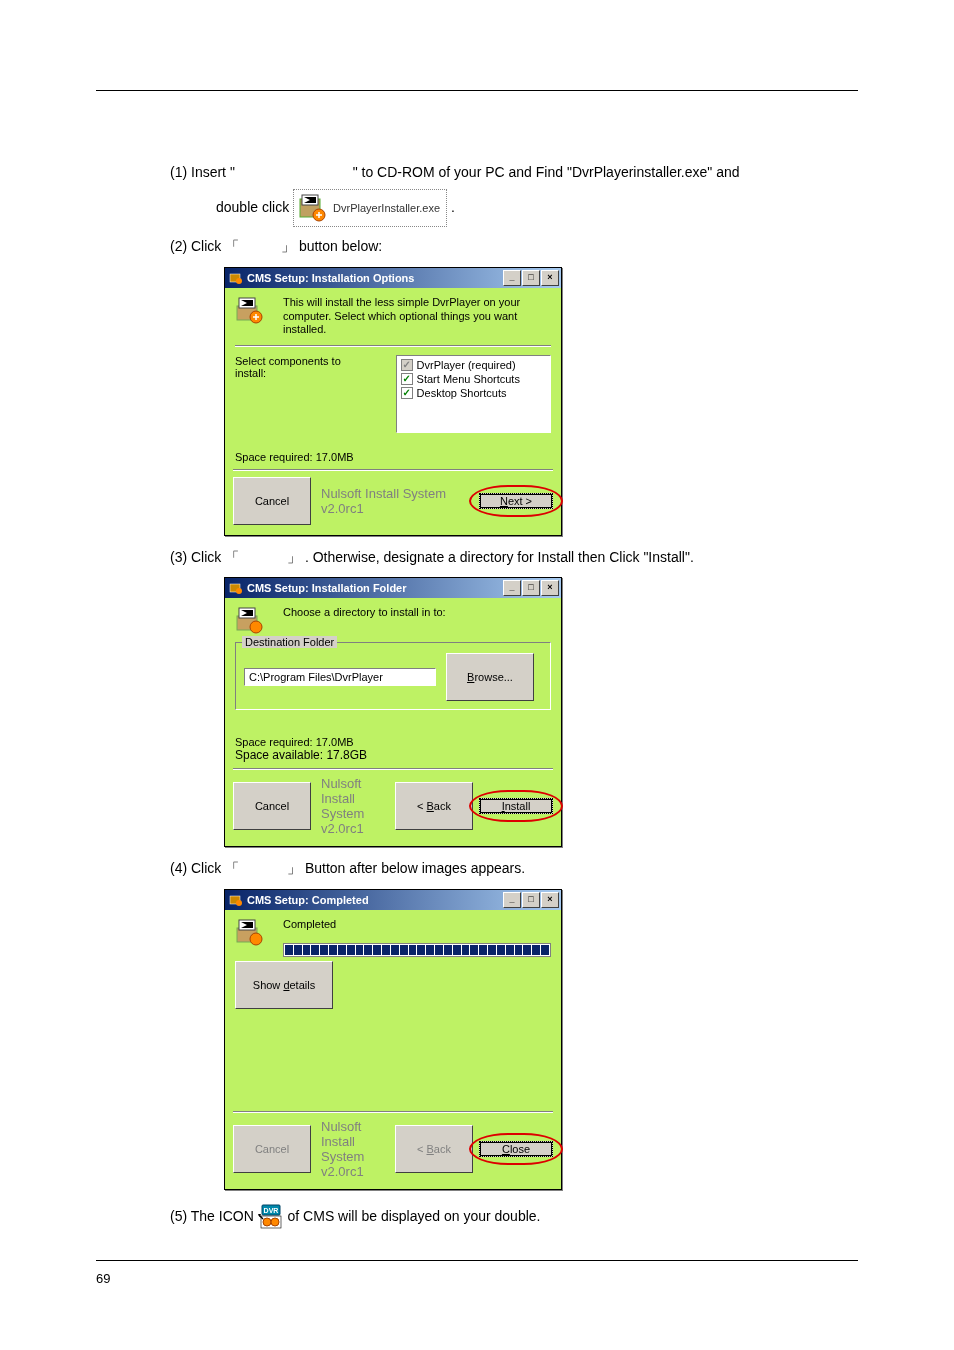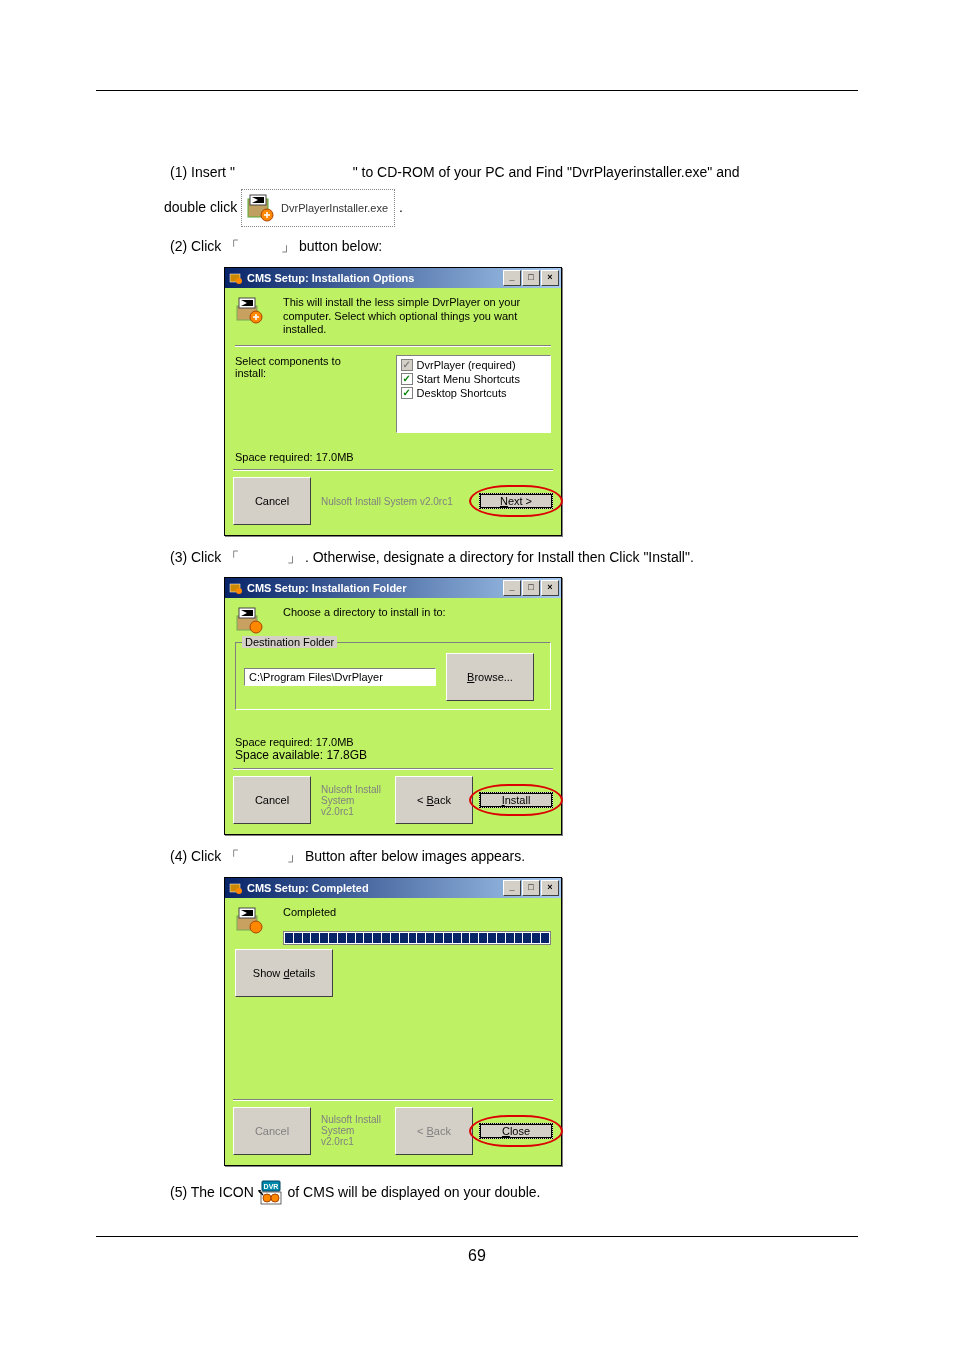--- a/index.html
+++ b/index.html
@@ -127,21 +127,21 @@
     padding: 17px 10px;
     font-size:11px;
     font-family: Tahoma, sans-serif;
     min-width:56px;
     text-align:center;
   }
   .xp-btn.disabled { color:#808080; }
   .nsis-label {
     flex:1;
     color:#808080;
-    font-size:10px;
+    font-size:13px;
     padding-left:4px;
   }
   .focus-btn {
     border:1px dotted #000;
     padding:1px 8px;
     box-shadow: inset 0 0 0 1px #000;
   }
   .red-ring {
     position:relative;
     display:inline-block;
@@ -199,22 +199,21 @@
     border:1px dotted #888;
     padding:3px 6px 3px 3px;
     vertical-align:middle;
   }
   .file-icon {
     width:30px; height:30px;
     display:inline-block;
   }
   .small-label { font-size:11px; color:#333; }
   .page-num {
-    text-align:center;
-    font-size:16px;
+    font-size:13px;
     margin-top:6px;
   }
   .u { text-decoration: underline; }
   .dvr-icon {
     display:inline-block;
     width:26px; height:26px;
     vertical-align:middle;
   }
   .quote-bracket { font-family: "MS PGothic", serif; }
 </style>
@@ -222,21 +221,21 @@
 <body>
 
 <div class="page">
   <div class="rule"></div>
 
   <div class="step step-wrap">
     <span>(1) Insert "</span>
     <span style="display:inline-block; width:110px;"></span>
     <span>" to CD-ROM of your PC and Find "DvrPlayerinstaller.exe" and</span>
   </div>
-  <div class="step" style="margin-left:68px;">
+  <div class="step" style="margin-left:120px;">
     <span>double click </span>
     <span class="file-icon-block">
       <span class="file-icon">
         <svg viewBox="0 0 30 30">
           <rect x="3" y="6" width="20" height="18" fill="#c0a060" stroke="#5a3"></rect>
           <rect x="5" y="2" width="16" height="10" fill="#fff" stroke="#444"></rect>
           <rect x="7" y="4" width="12" height="6" fill="#000"></rect>
           <polygon points="7,4 13,7 7,10" fill="#fff"></polygon>
           <circle cx="22" cy="22" r="6" fill="#f80" stroke="#a40"></circle>
           <path d="M19 22 h6 M22 19 v6" stroke="#fff" stroke-width="1.5"></path>

